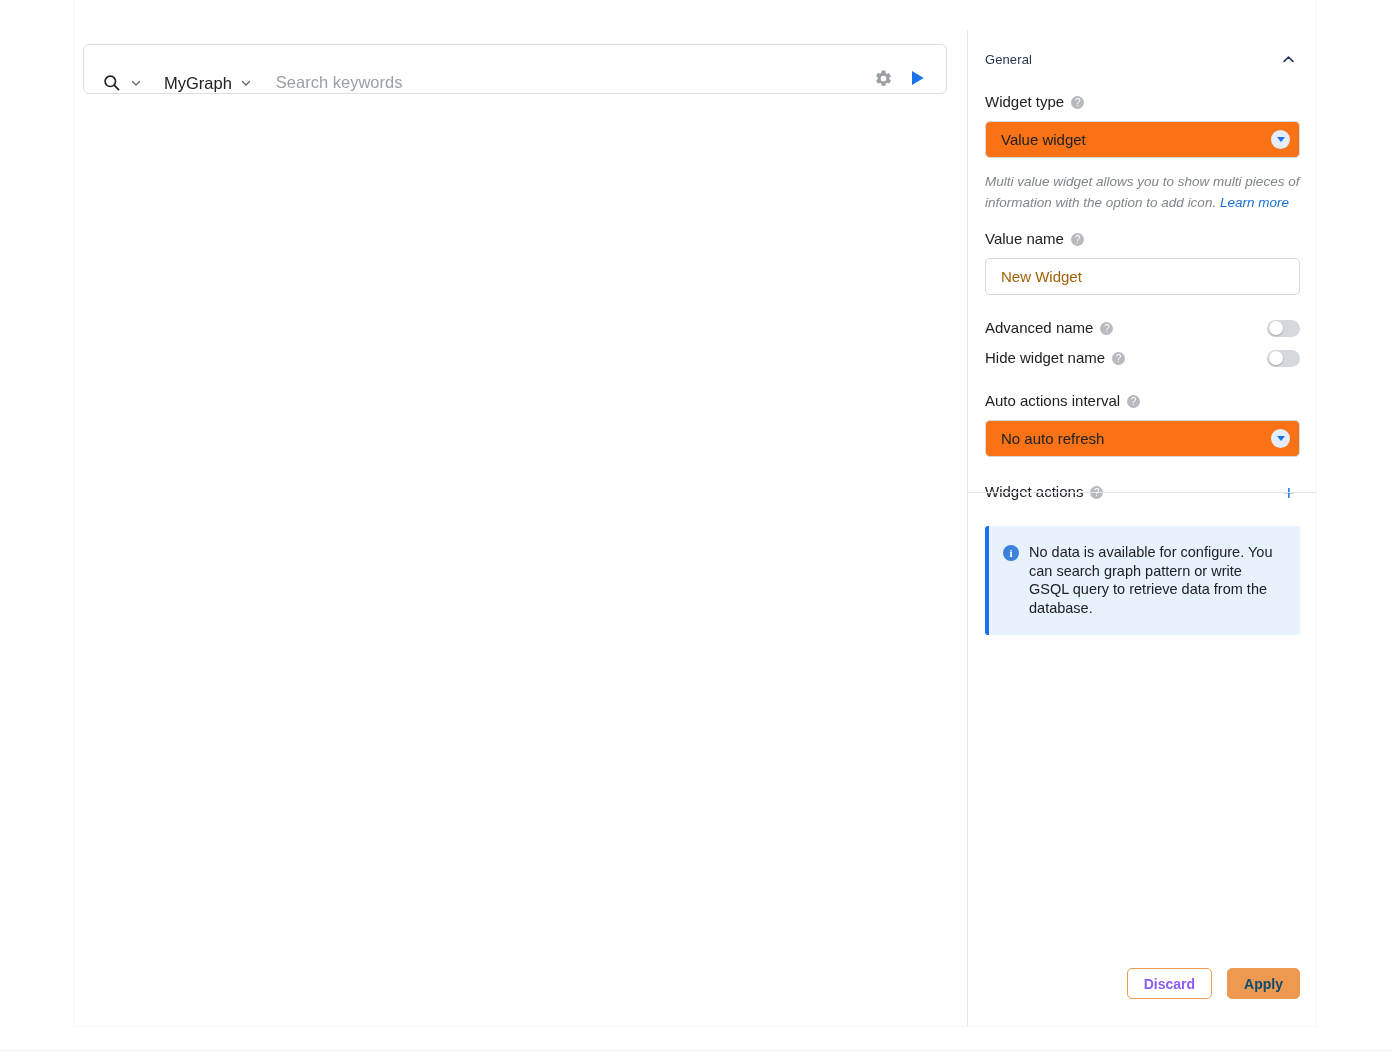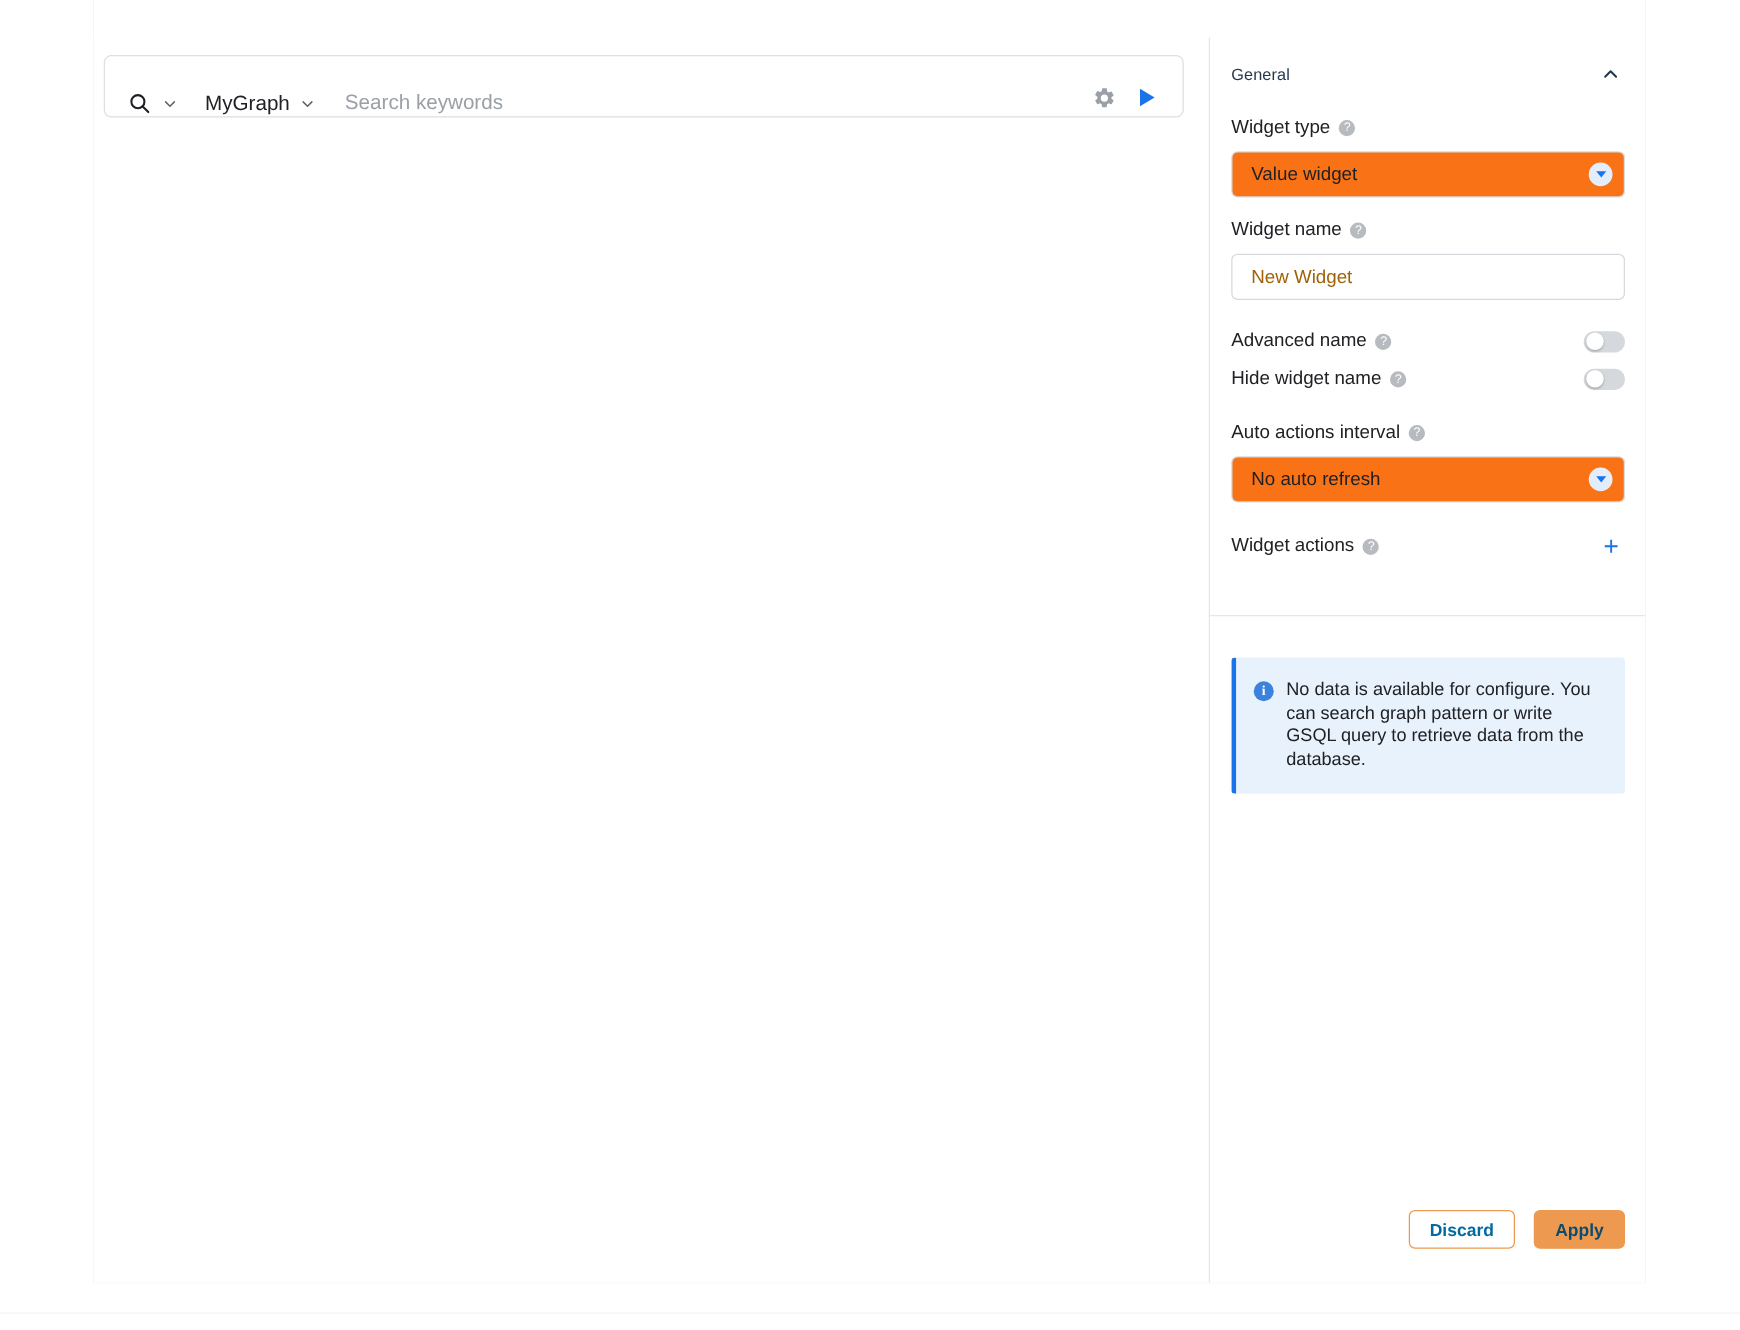--- a/index.html
+++ b/index.html
@@ -370,21 +370,21 @@
     cursor: pointer;
     box-sizing: border-box;
     display: flex;
     align-items: center;
     justify-content: center;
     padding: 0 16px;
   }
   .btn-discard {
     background: #ffffff;
     border: 1.5px solid #ec9a4e;
-    color: #0369a1;
+    color: #8b5cf6;
   }
   .btn-apply {
     background: #ed9a50;
     border: 1.5px solid #ed9a50;
     color: #0c4a6e;
   }
 
   .mt-18 { margin-top: 18px; }
   .mt-16 { margin-top: 16px; }
   .mt-22 { margin-top: 22px; }
@@ -458,24 +458,28 @@
       <div class="field-label">
         <span>Widget type</span>
         <span class="help-icon">?</span>
       </div>
       <div class="select-box">
         <span class="select-value">Value widget</span>
         <span class="select-arrow"></span>
       </div>
 
       
+      <div class="hint-text">
+        <span>Multi value widget allows you to show multi pieces of information with the option to add icon.</span>
+        <a class="hint-link" href="#">Learn more</a>
+      </div>
 
       
       <div class="field-label mt-16">
-        <span>Widget name</span>
+        <span>Value name</span>
         <span class="help-icon">?</span>
       </div>
       <input class="text-input" type="text" value="New Widget" style="">
 
       
       <div class="toggle-row mt-18">
         <span class="field-label">
           <span>Advanced name</span>
           <span class="help-icon">?</span>
         </span>

